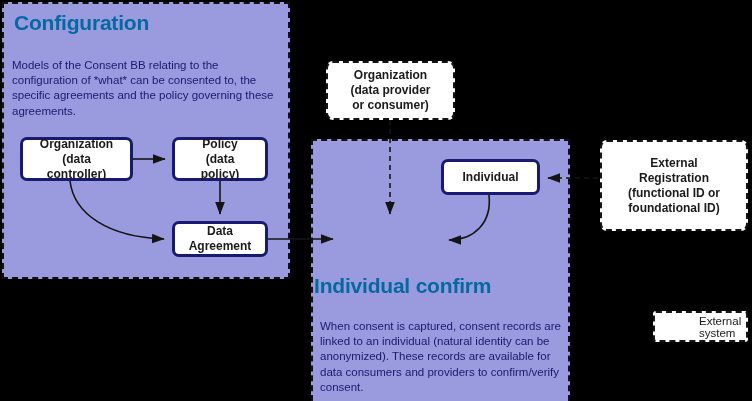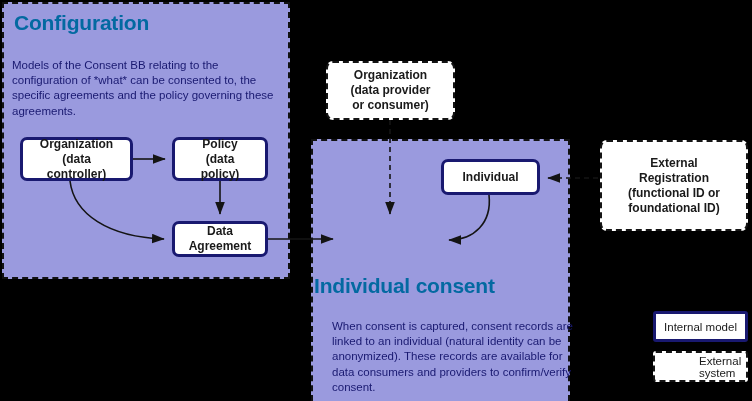--- a/index.html
+++ b/index.html
@@ -45,21 +45,21 @@
   }
   .panel-body {
     position: absolute;
     color: #191970;
     font-size: 11.5px;
     line-height: 1.32;
   }
   #configuration-heading { left: 14px; top: 11px; }
   #configuration-body { left: 12px; top: 58px; width: 268px; }
   #individual-consent-heading { left: 314px; top: 274px; }
-  #individual-consent-body { left: 332px; top: 319px; width: 250px; }
+  #individual-consent-body { left: 320px; top: 319px; width: 250px; }
 
   
   #diagram-title {
     position: absolute;
     left: 430px;
     top: 9px;
     width: 322px;
     text-align: center;
     color: #191970;
     font-weight: bold;
@@ -128,21 +128,21 @@
 </head>
 <body>
 
 <div id="canvas">
 
   <div class="panel" id="panel-configuration"></div>
   <div class="panel-heading" id="configuration-heading">Configuration</div>
   <div class="panel-body" id="configuration-body">Models of the Consent BB relating to the configuration of *what* can be consented to, the specific agreements and the policy governing these agreements.</div>
 
   <div class="panel" id="panel-individual-consent"></div>
-  <div class="panel-heading" id="individual-consent-heading">Individual consent</div>
+  <div class="panel-heading" id="individual-consent-heading">Individual confirm</div>
   <div class="panel-body" id="individual-consent-body">When consent is captured, consent records are linked to an individual (natural identity can be anonymized). These records are available for data consumers and providers to confirm/verify consent.</div>
 
   <div id="diagram-title">
   </div>
 
   <svg id="arrow-layer" viewBox="0 0 752 401" width="752" height="401">
     <defs>
       <marker id="ah" markerWidth="9" markerHeight="9" refX="7.5" refY="3" orient="auto" markerUnits="strokeWidth">
         <path d="M0,0 L8,3 L0,6 z" fill="#141414"></path>
       </marker>
@@ -182,21 +182,18 @@
 
   <div class="node internal" id="node-individual">
     <span>Individual</span>
   </div>
 
   <div class="node external" id="node-external-reg">
     <span>External Registration<br>(functional ID or foundational ID)</span>
   </div>
 
   <div id="legend">
-    <div class="legend-item" id="legend-internal">
-      <span>Internal model</span>
-    </div>
     <div class="legend-item" id="legend-external">
       <span>External system</span>
     </div>
   </div>
 
 </div>
 
 </body></html>

